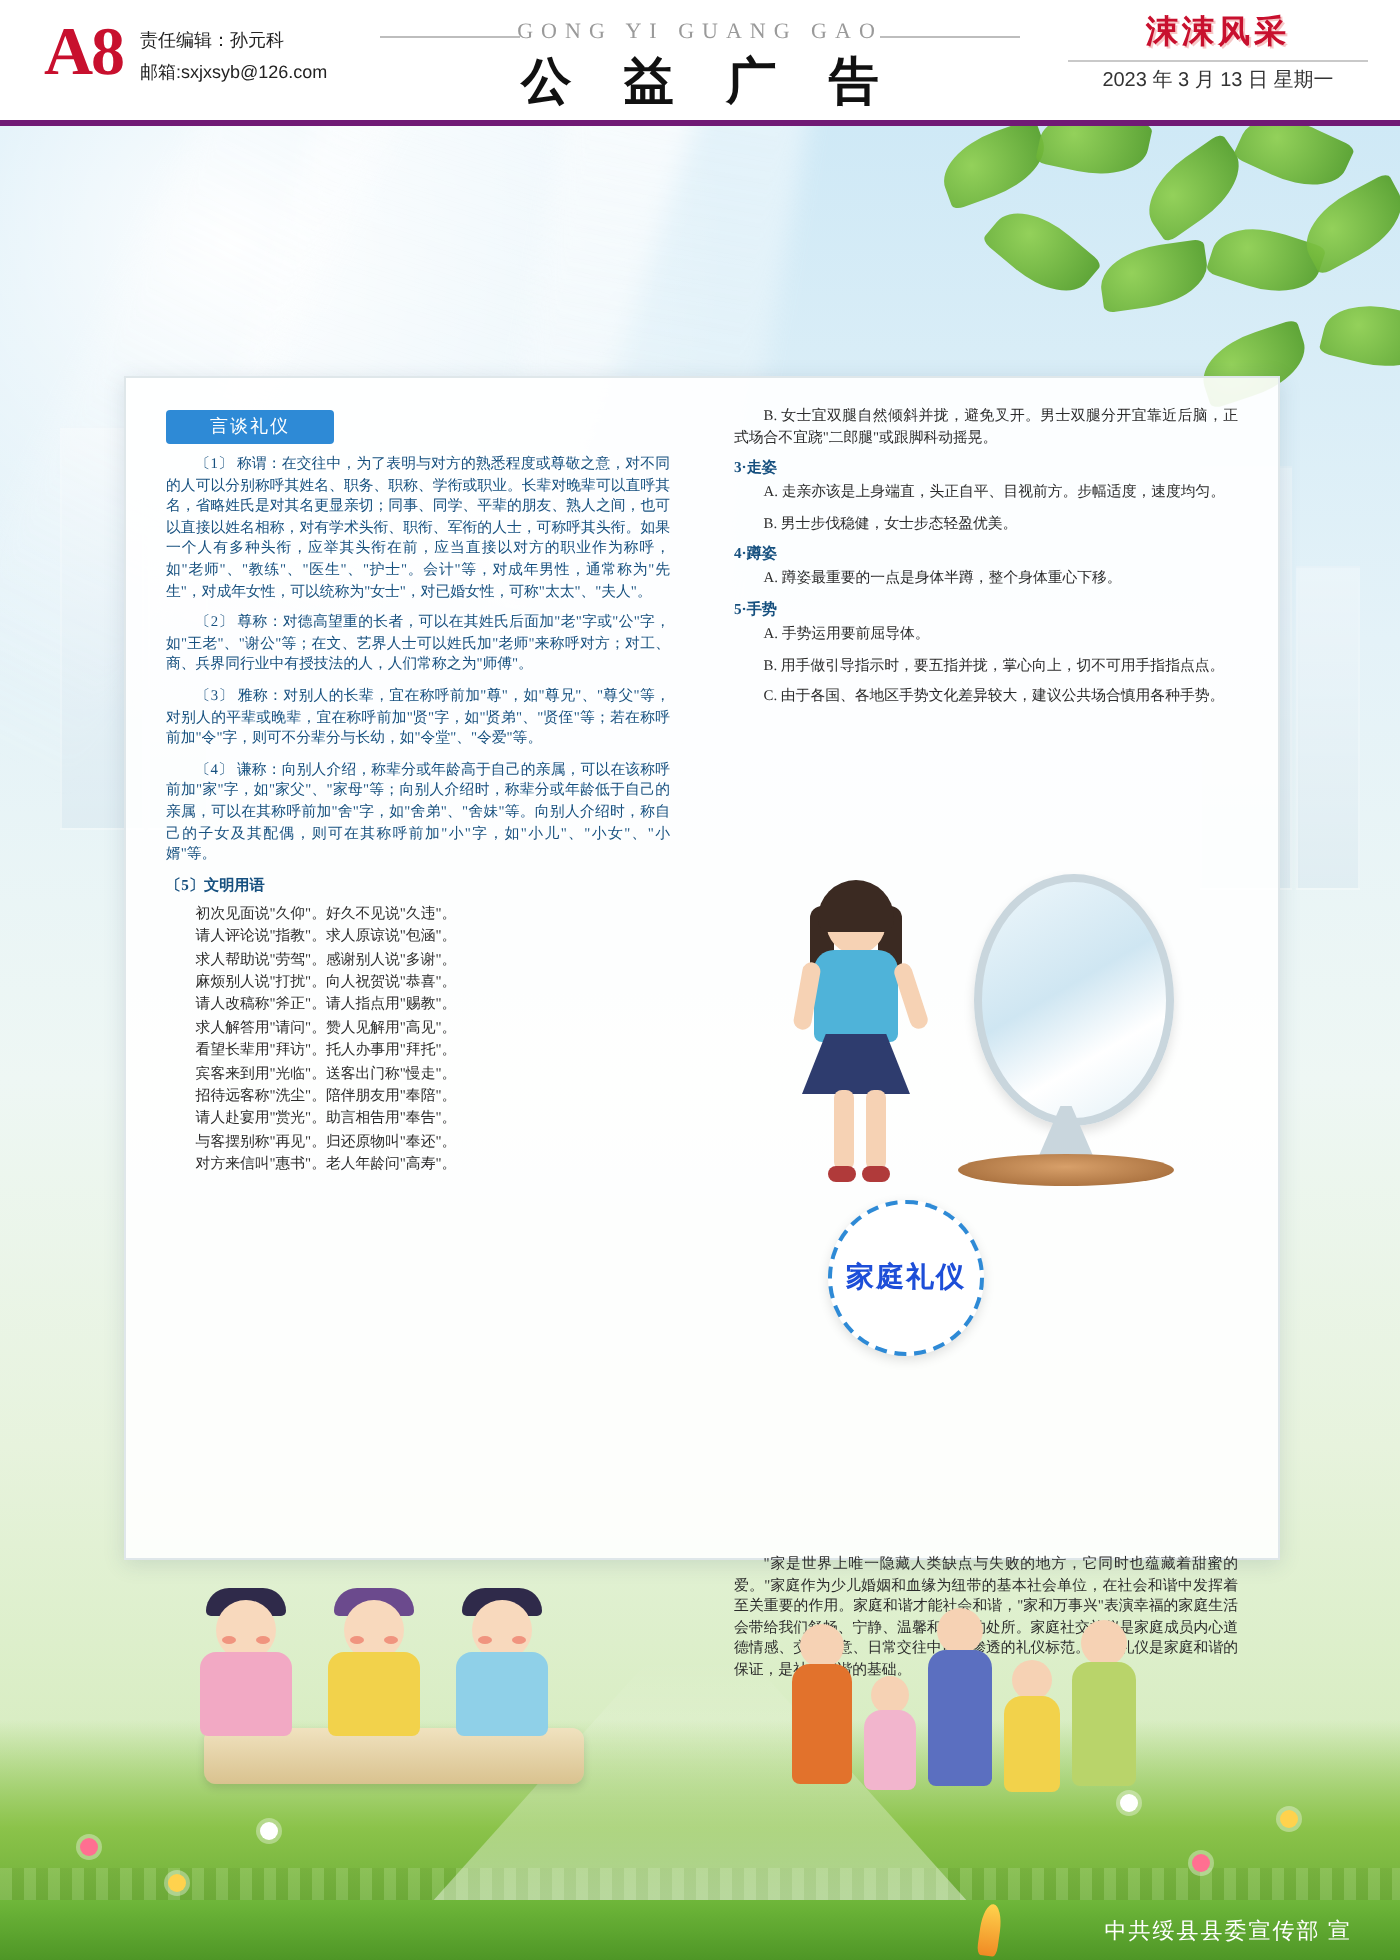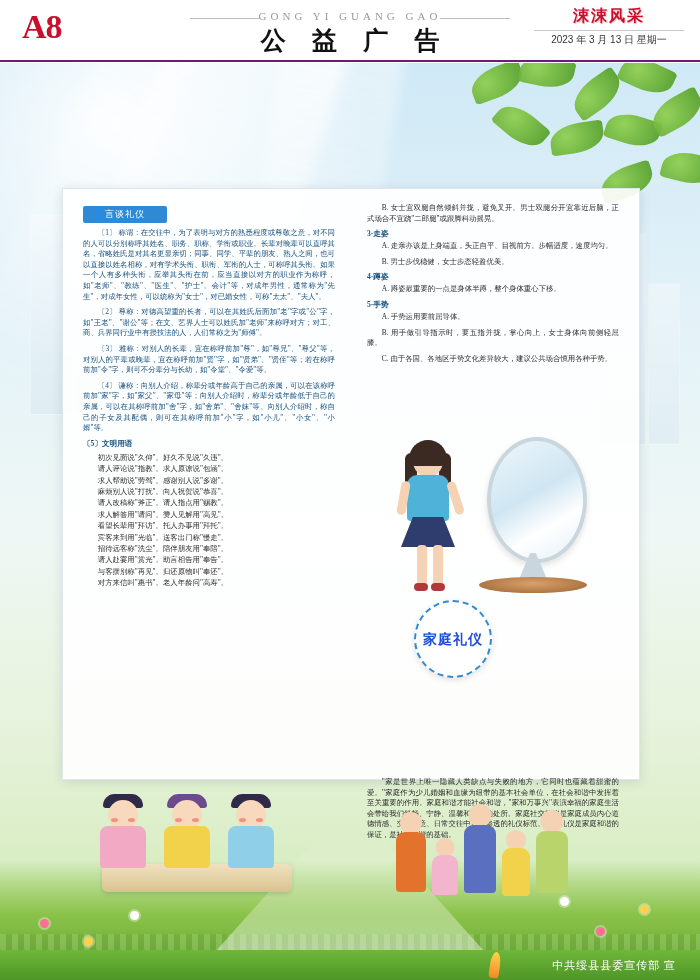--- a/index.html
+++ b/index.html
@@ -20,21 +20,21 @@
     background: #ffffff;
   }
 
   
   .masthead {
     position: absolute;
     left: 0; top: 0;
     width: 700px;
     height: 60px;
     background: #ffffff;
-    border-bottom: 2px solid #701a75;
+    border-bottom: 6px solid #701a75;
   }
   .page-badge {
     position: absolute;
     left: 22px; top: 8px;
     font-family: "Liberation Serif", serif;
     font-size: 34px;
     font-weight: bold;
     color: #c8102e;
     letter-spacing: -1px;
   }
@@ -367,20 +367,24 @@
     transform: rotate(8deg);
   }
 </style>
 </head>
 <body>
 
 <div class="page">
 
   <div class="masthead">
     <div class="page-badge">A8</div>
+    <div class="masthead-meta">
+      <div>责任编辑：孙元科</div>
+      <div>邮箱:sxjxsyb@126.com</div>
+    </div>
     <div class="pinyin-title">GONG YI GUANG GAO</div>
     <div class="main-title">公 益 广 告</div>
     <div class="brand">
       <div class="brand-name">涑涑风采</div>
       <div class="brand-date">2023 年 3 月 13 日  星期一</div>
     </div>
   </div>
 
   <div class="bg-art">
     <div class="sky-glow"></div>
@@ -445,21 +449,21 @@
 
     <div class="col col-right">
       <p class="para">B. 女士宜双腿自然倾斜并拢，避免叉开。男士双腿分开宜靠近后脑，正式场合不宜跷"二郎腿"或跟脚科动摇晃。</p>
       <div class="sub-head">3·走姿</div>
       <p class="para">A. 走亲亦该是上身端直，头正自平、目视前方。步幅适度，速度均匀。</p>
       <p class="para">B. 男士步伐稳健，女士步态轻盈优美。</p>
       <div class="sub-head">4·蹲姿</div>
       <p class="para">A. 蹲姿最重要的一点是身体半蹲，整个身体重心下移。</p>
       <div class="sub-head">5·手势</div>
       <p class="para">A. 手势运用要前屈导体。</p>
-      <p class="para">B. 用手做引导指示时，要五指并拢，掌心向上，女士身体向前侧轻屈膝。</p>
+      <p class="para">B. 用手做引导指示时，要五指并拢，掌心向上，切不可用手指指点点。</p>
       <p class="para">C. 由于各国、各地区手势文化差异较大，建议公共场合慎用各种手势。</p>
     </div>
 
     <div class="mirror-art">
       <div class="mirror-frame"></div>
       <div class="mirror-stand"></div>
       <div class="mirror-base"></div>
       <div class="girl">
         <div class="g-hair2"></div>
         <div class="g-hair3"></div>

